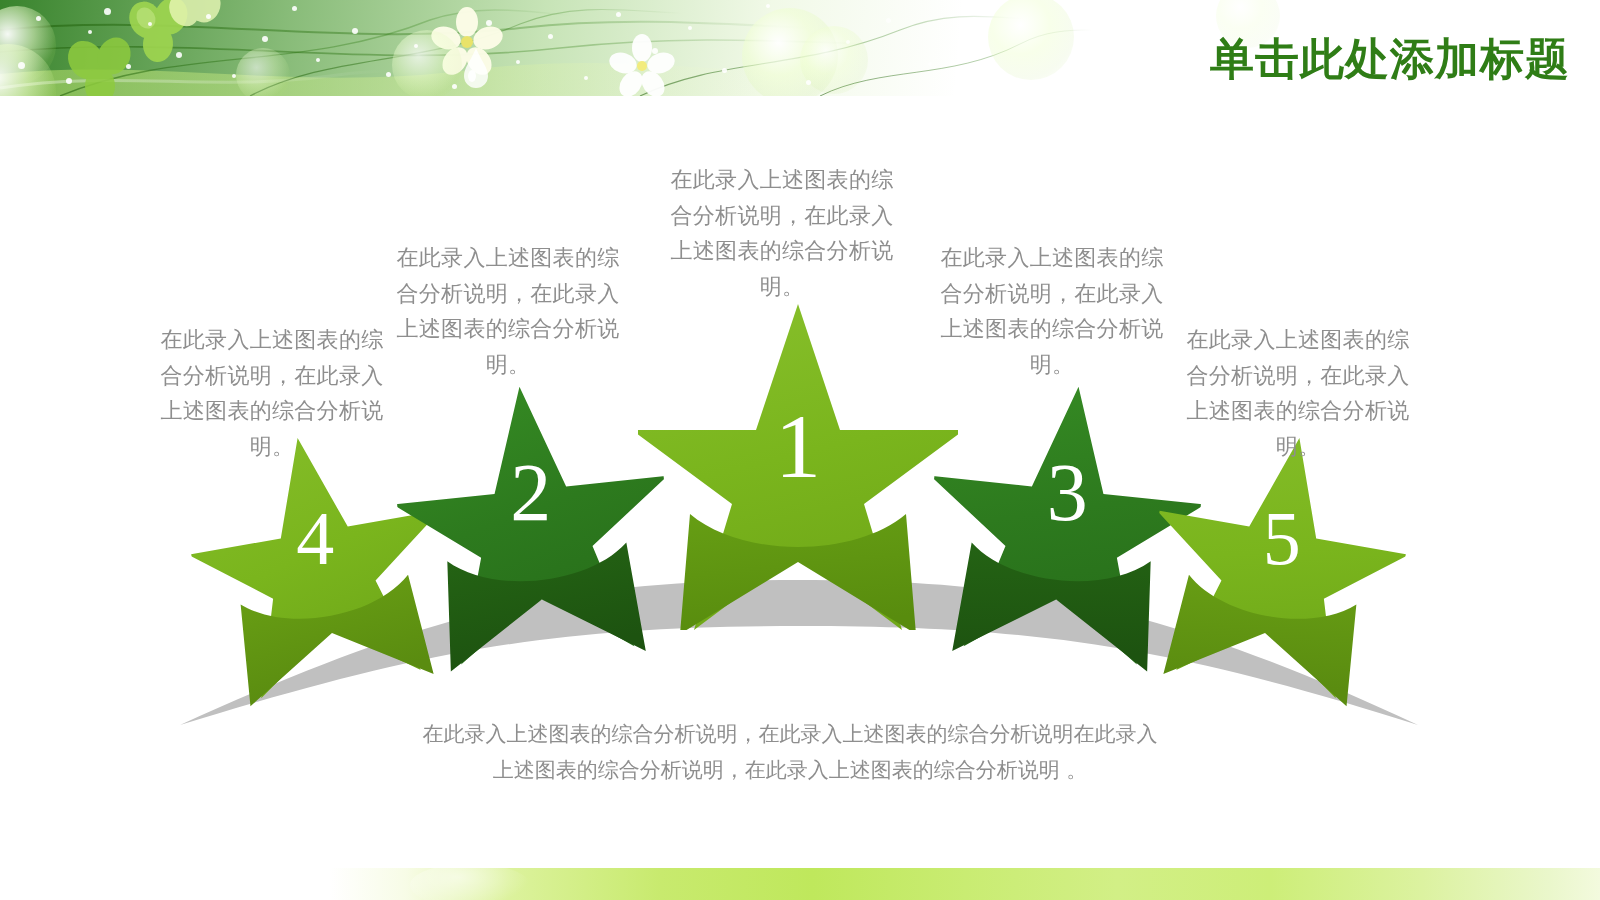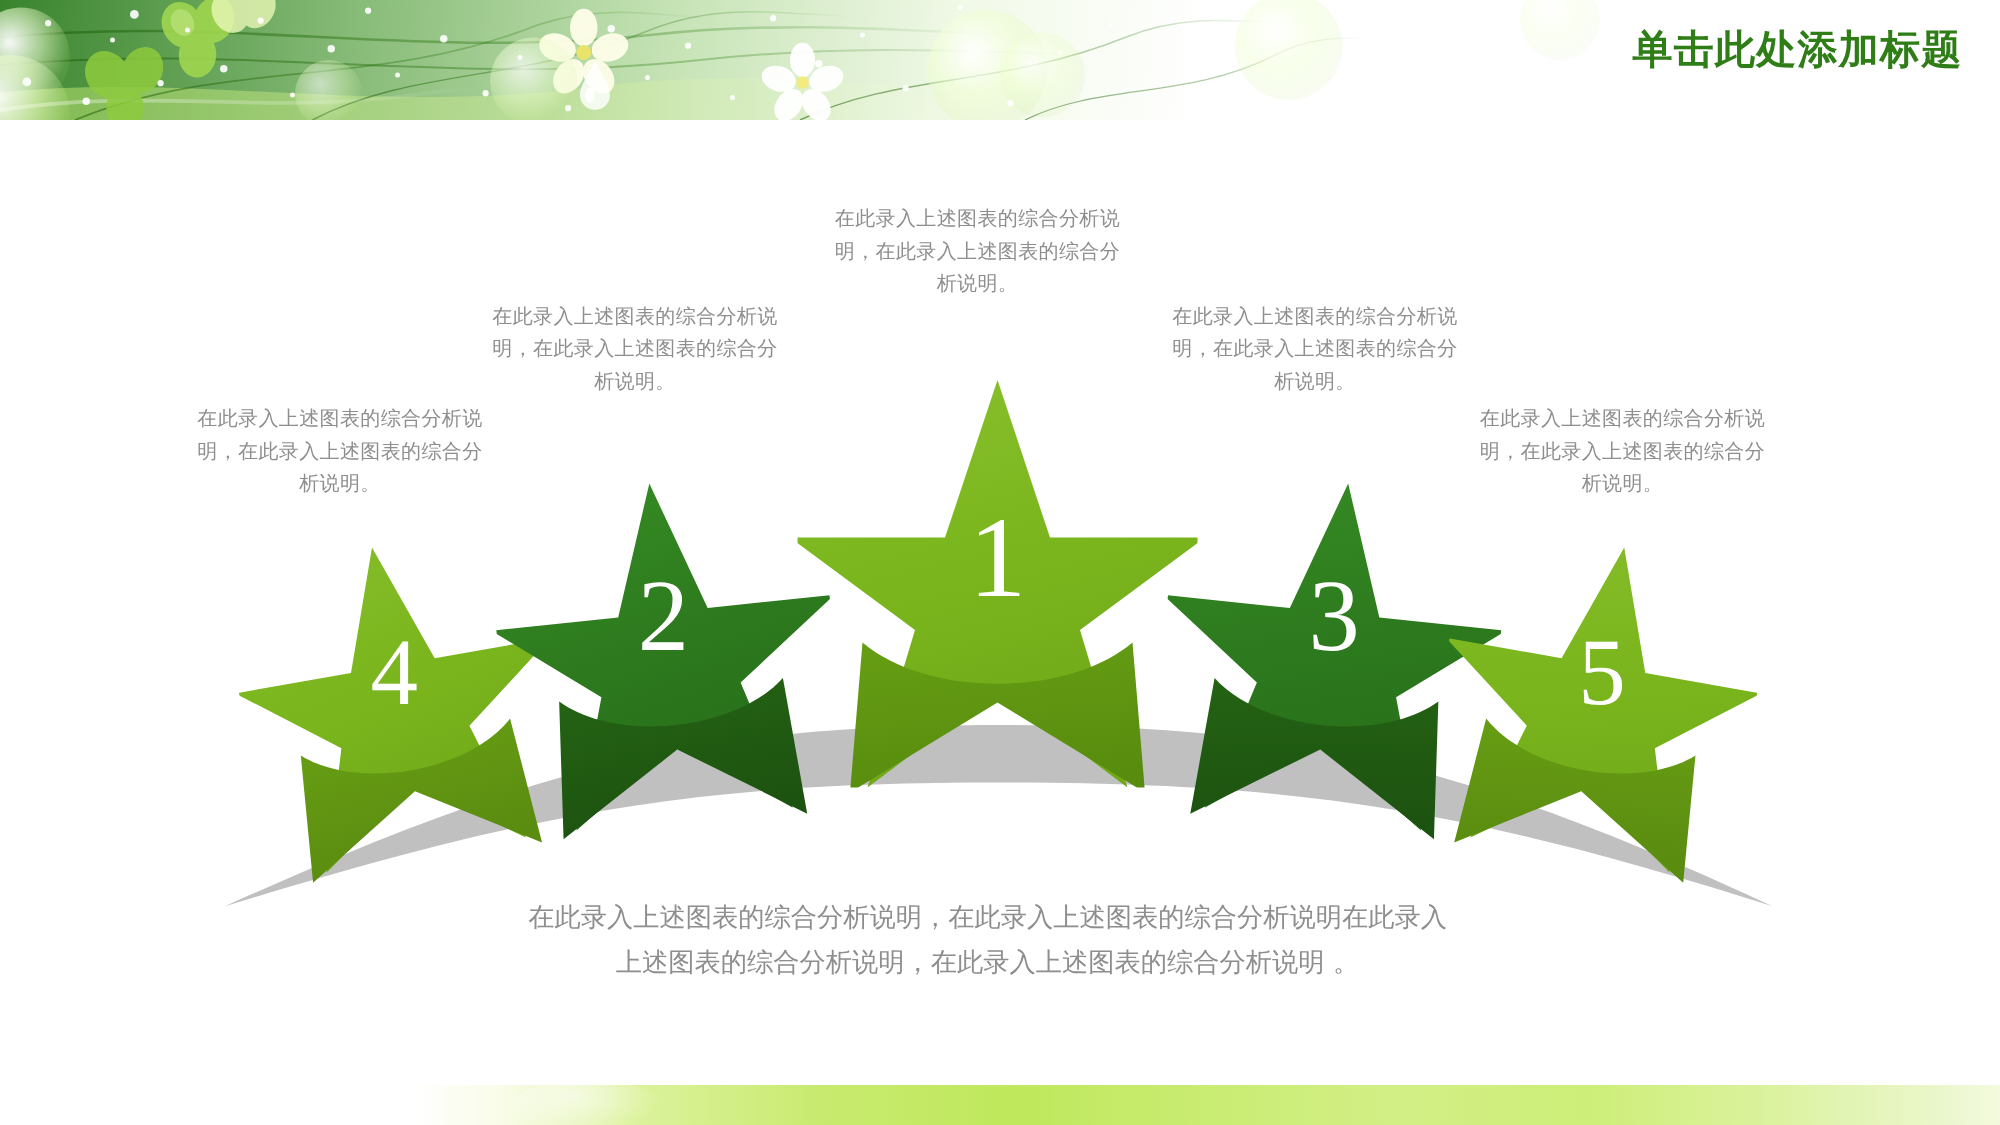--- a/index.html
+++ b/index.html
@@ -46,22 +46,22 @@
   .bokeh{
     position:absolute;border-radius:50%;
     background:radial-gradient(circle at 38% 36%,rgba(255,255,255,.95) 0%,rgba(240,255,210,.55) 38%,rgba(180,225,110,.12) 70%,rgba(255,255,255,0) 100%);
     pointer-events:none;
   }
   .dot{position:absolute;border-radius:50%;background:rgba(255,255,255,.9);}
   .clover{position:absolute;pointer-events:none;}
 
   
   .slide-title{
-    position:absolute;right:30px;top:18px;
-    font-size:32px;font-weight:bold;letter-spacing:1px;
+    position:absolute;right:30px;top:30px;
+    font-size:44px;font-weight:bold;letter-spacing:1px;
     color:#2f7d16;
     font-family:Liberation Serif, serif;
     white-space:nowrap;
   }
 
   
   .bottom-strip{
     position:absolute;left:330px;bottom:0;width:1270px;height:32px;overflow:hidden;
     background:linear-gradient(90deg,
       rgba(255,255,255,0) 0%,
@@ -95,21 +95,21 @@
     font-weight:400;
     text-align:center;
     line-height:1;
     user-select:none;
   }
 
   
   .callout{
     position:absolute;
     color:#8e8e8e;
-    font-size:16px;
+    font-size:22px;
     line-height:1.62;
     text-align:center;
     font-family:"DejaVu Sans","Liberation Sans",sans-serif;
     letter-spacing:.3px;
     white-space:normal;
   }
   .bottom-caption{
     position:absolute;
     left:420px;top:700px;width:740px;
     color:#8e8e8e;

